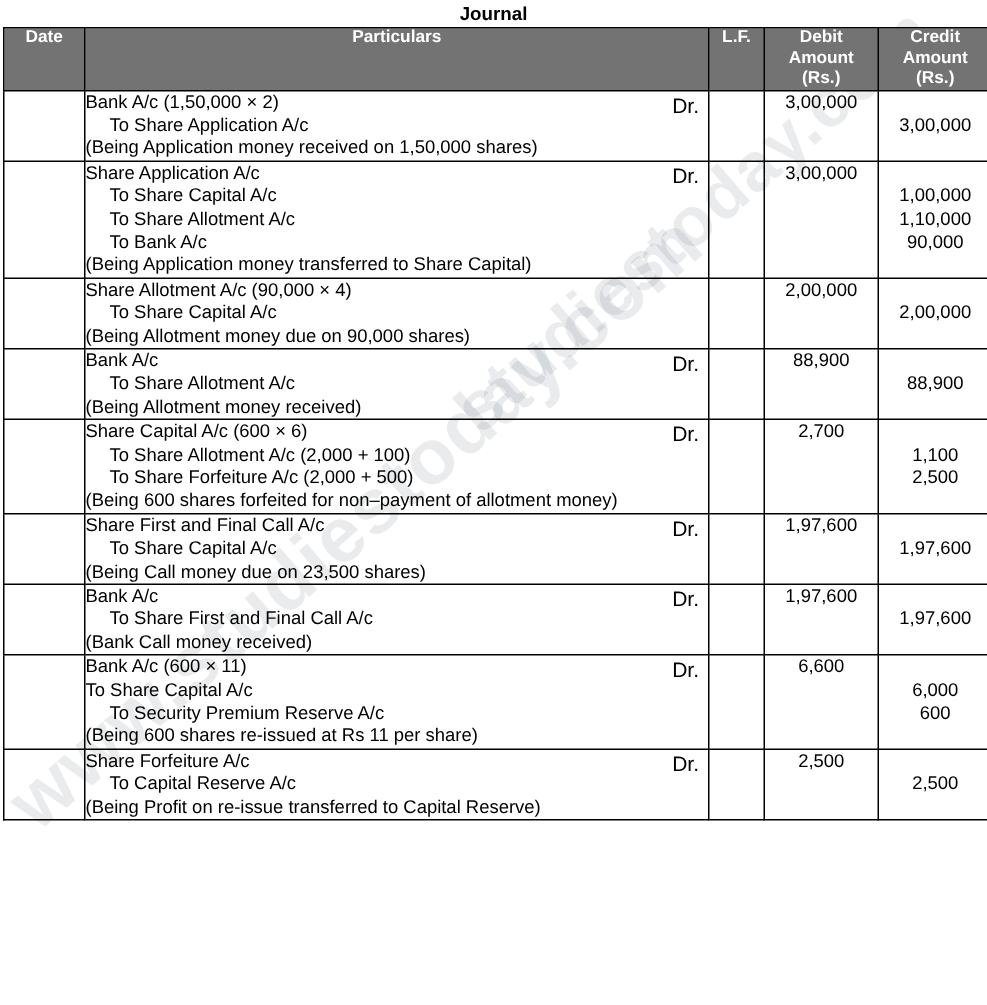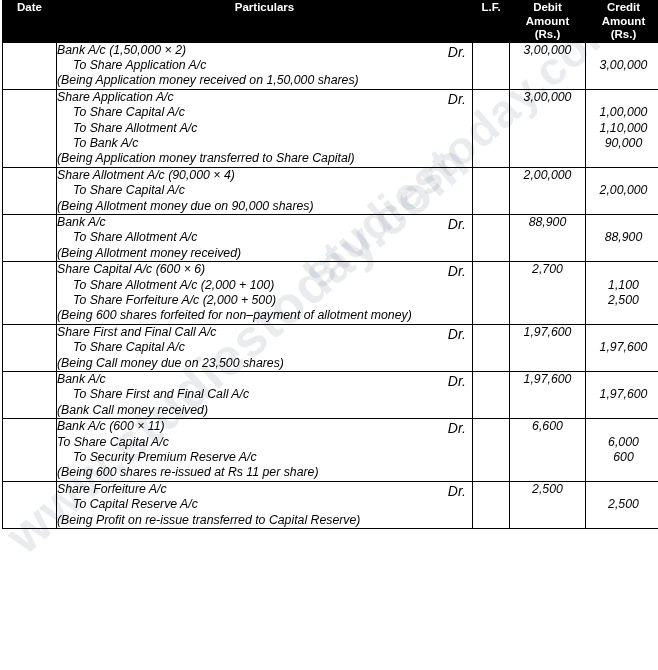--- a/index.html
+++ b/index.html
@@ -77,41 +77,40 @@
     z-index: 8;
     background: transparent;
   }
   table.journal td, table.journal th {
     border: 1px solid #000000;
     vertical-align: top;
     padding: 0;
   }
 
   thead th {
-    background: #000000;
+    background: #737373;
     color: #ffffff;
     font-size: 11.5px;
     font-weight: 700;
     text-align: center;
     line-height: 13.5px;
     padding: 3px 2px;
     vertical-align: middle;
     border-color: #000000;
   }
   thead th.th-date { width: 53px; }
   thead th.th-part { width: 415px; margin-top: 45px; }
   thead th.th-lf   { width: 36px; }
   thead th.th-deb  { width: 75px; }
   thead th.th-cre  { width: 75px; }
 
   tbody td {
     font-size: 12.3px;
     line-height: 15.4px;
     background: transparent;
-    font-style: italic;
   }
   td.c-date { }
   td.c-part { padding: 2px 4px 4px 6px; position: relative; }
   td.c-lf   { }
   td.c-amt  { text-align: center; padding: 2px 6px 4px 2px; white-space: nowrap; }
 
   
   .pline { white-space: nowrap; }
   .pline.ind1 { padding-left: 16px; }
   .pline.ind0 { padding-left: 0px; }
@@ -128,20 +127,21 @@
 </head>
 <body>
 
 <div id="page">
 
   <div class="watermark-layer">
     <div class="wm wm-a">www.studiestoday.com</div>
     <div class="wm wm-b">studiestoday.com</div>
   </div>
 
+  <div class="doc-title">Journal</div>
 
   <table class="journal">
     <thead>
       <tr>
         <th class="th-date">Date</th>
         <th class="th-part">Particulars</th>
         <th class="th-lf">L.F.</th>
         <th class="th-deb">
           <div>Debit</div>
           <div>Amount</div>

